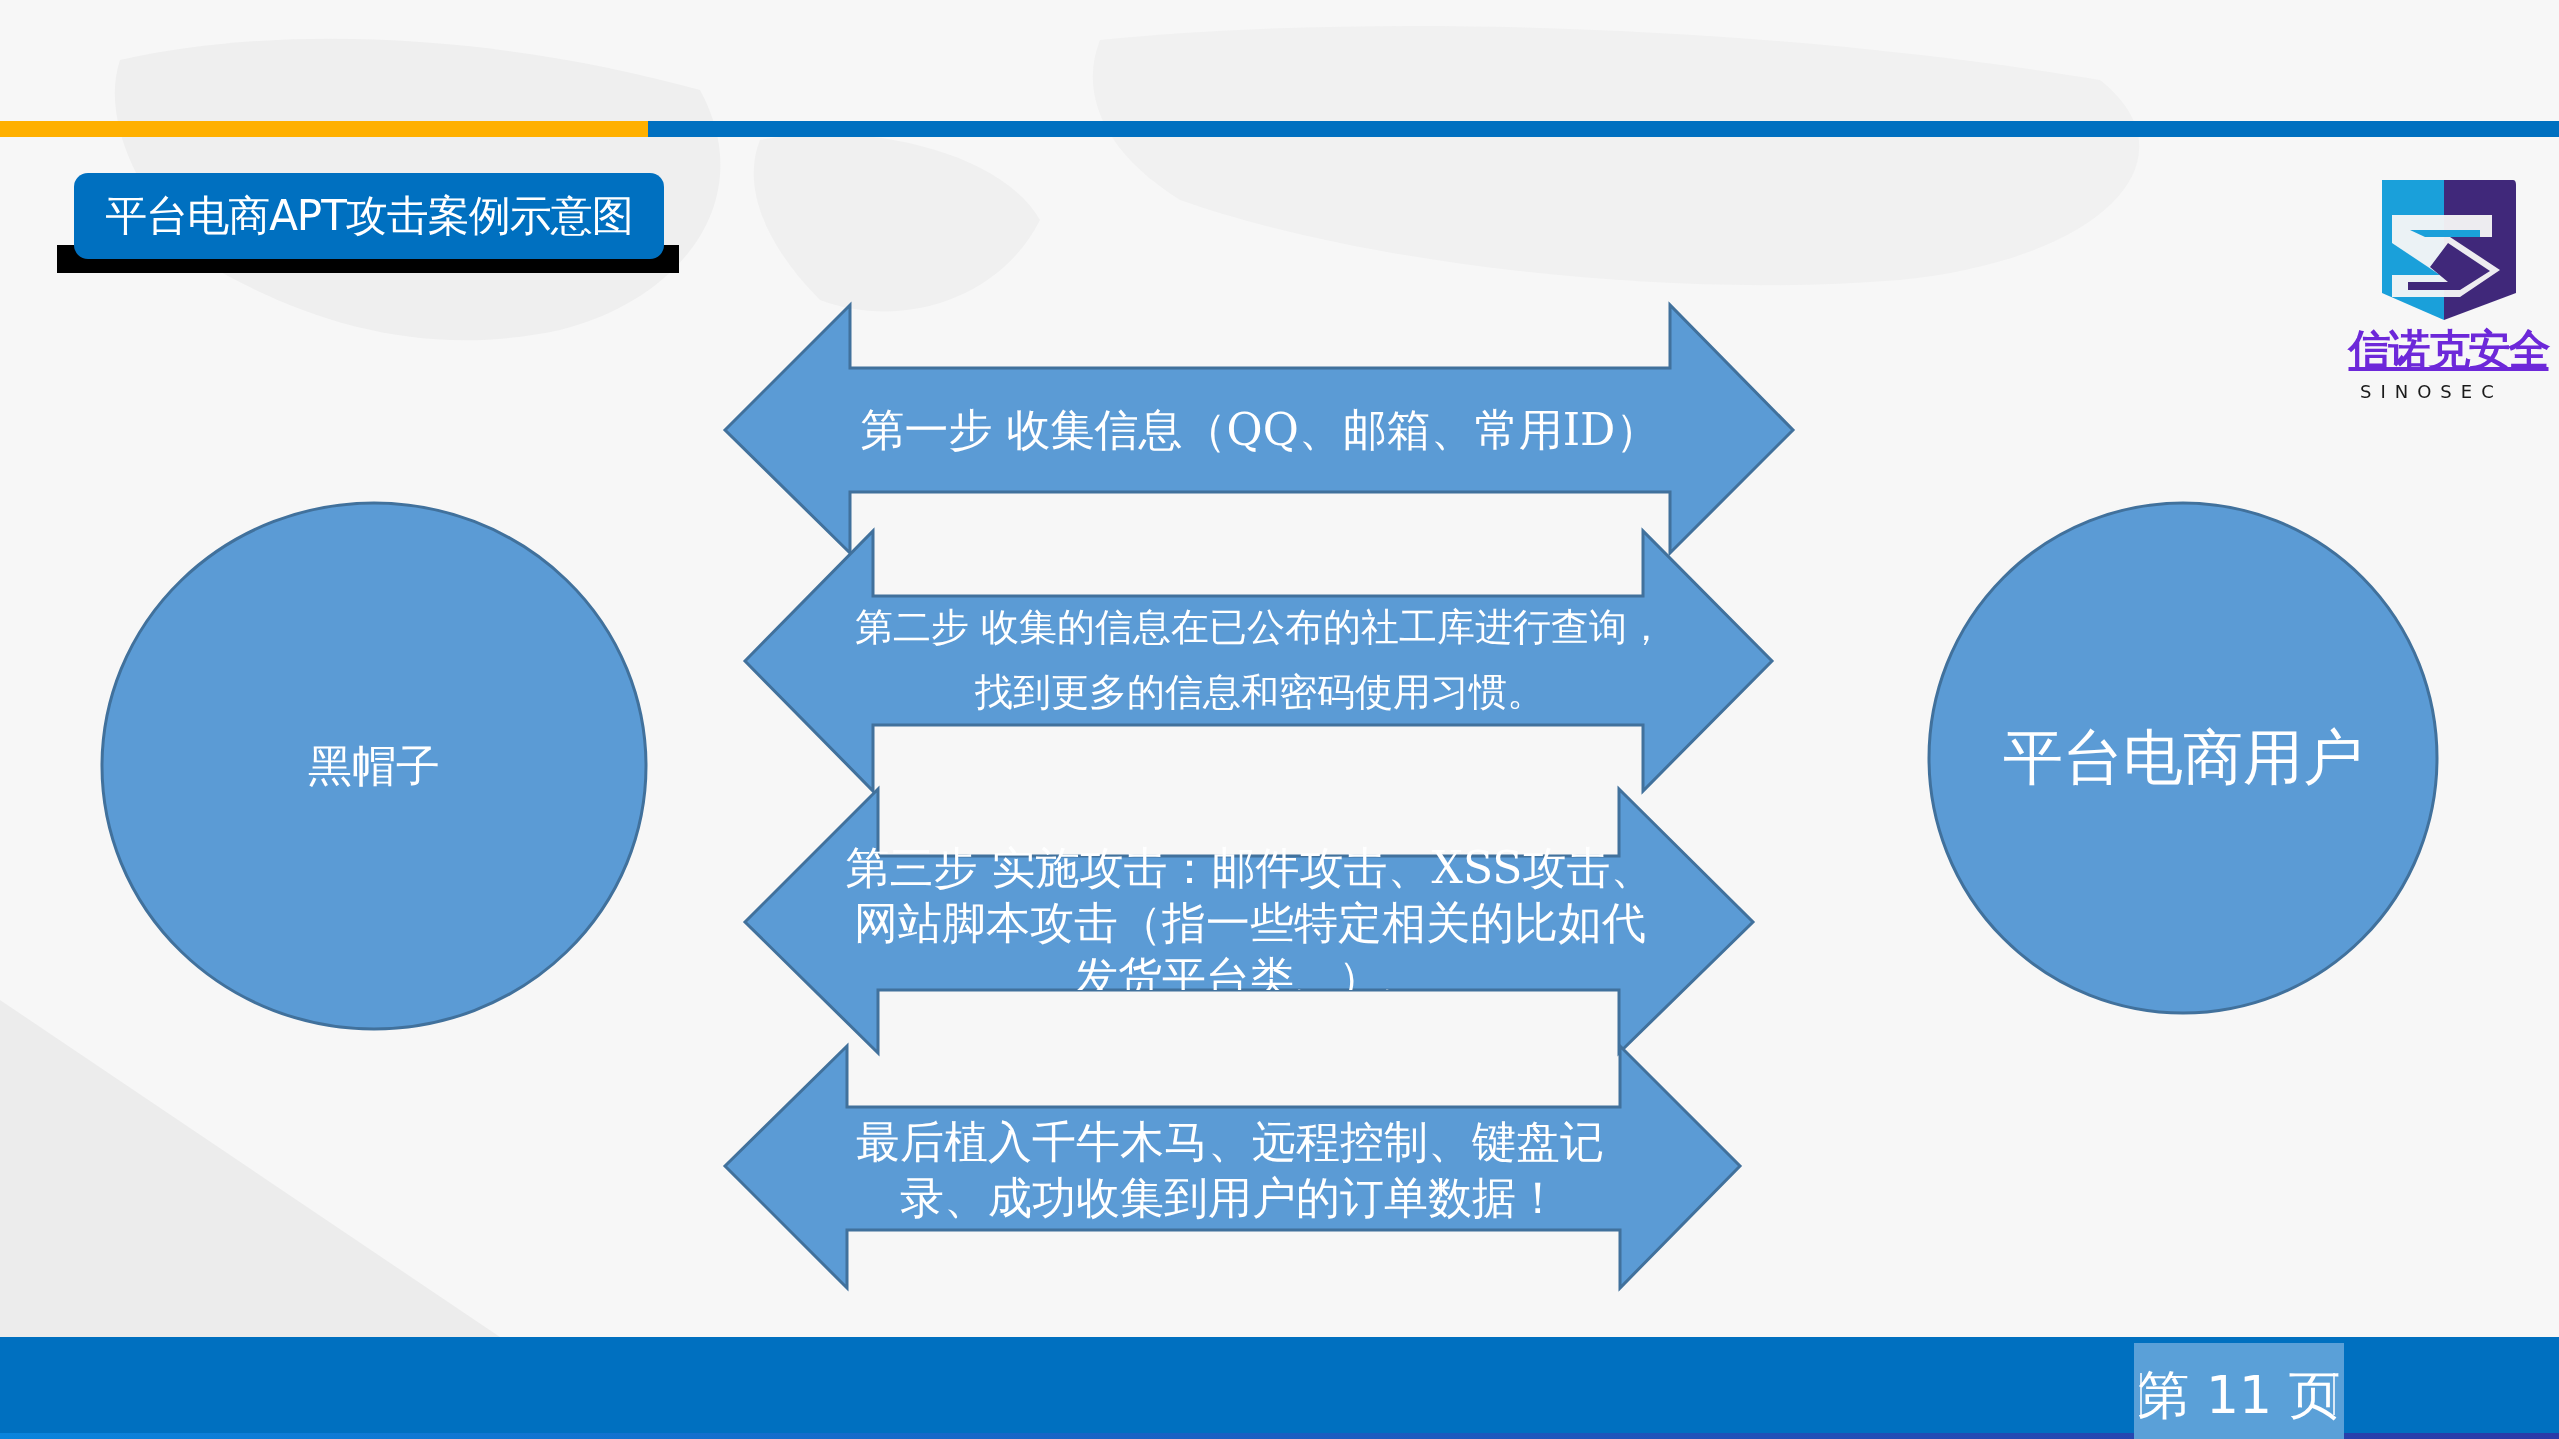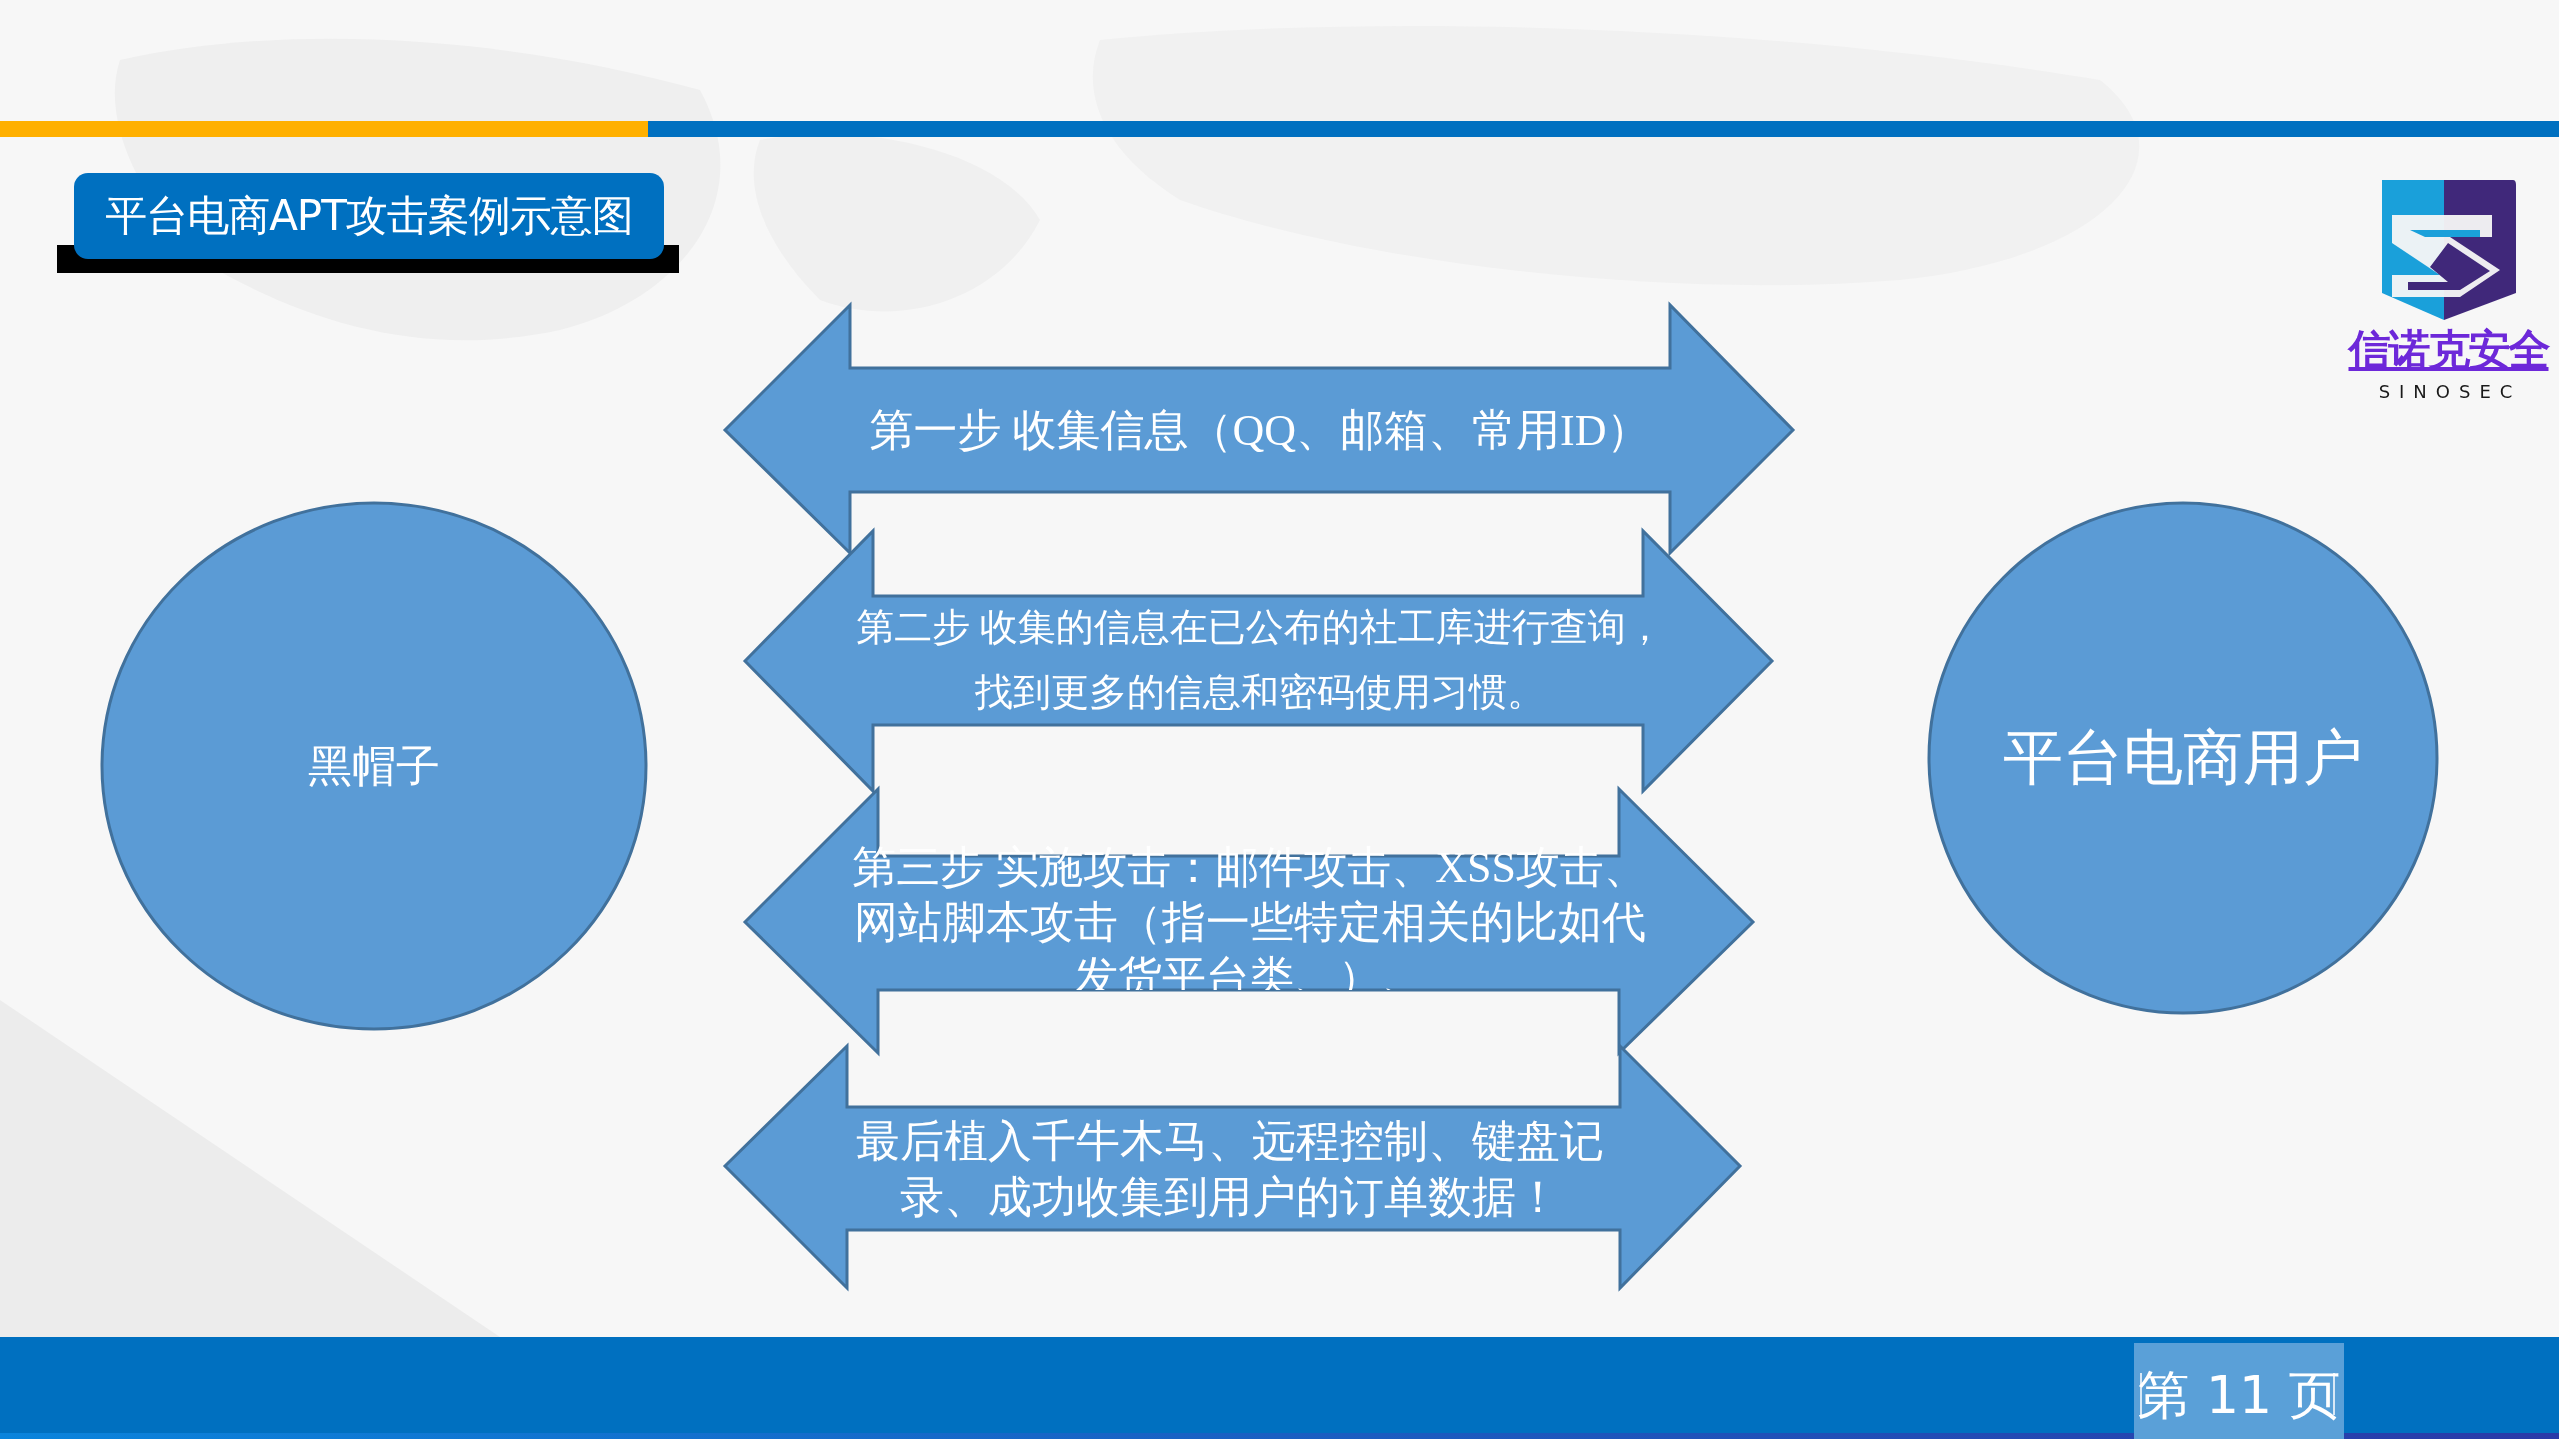--- a/index.html
+++ b/index.html
@@ -4,23 +4,23 @@
 <style>
   html, body { margin:0; padding:0; }
   body { width:2559px; height:1439px; overflow:hidden; background:#f7f7f7; position:relative; font-family:"DejaVu Serif", serif; }
   .bg-map { position:absolute; left:0; top:0; width:2559px; height:1439px; }
   .topline-orange { position:absolute; left:0; top:121px; width:648px; height:16px; background:#FFB000; }
   .topline-blue { position:absolute; left:648px; top:121px; width:1911px; height:16px; background:#0070C0; }
   .title-shadow { position:absolute; left:57px; top:245px; width:622px; height:28px; background:#000; }
   .title-box { position:absolute; left:74px; top:173px; width:590px; height:86px; background:#0070C0; border-radius:14px; color:#fff; font-family:"DejaVu Sans", sans-serif; font-size:42px; line-height:86px; text-align:center; letter-spacing:-1px; }
   .logo { position:absolute; left:2330px; top:175px; width:229px; height:240px; }
   .logo-cn { position:absolute; left:2338px; top:322px; width:221px; font-family:"DejaVu Sans", sans-serif; font-weight:bold; font-size:42px; color:#6d28d9; text-align:center; letter-spacing:-2px;text-decoration:underline; }
-  .logo-en { position:absolute; left:2360px; top:381px; width:180px; font-family:"DejaVu Sans", sans-serif; font-size:18px; color:#1a1a1a; text-align:center; letter-spacing:9px; }
+  .logo-en { position:absolute; left:2360px; top:381px; width:180px; font-family:"DejaVu Sans", sans-serif; font-size:18px; color:#1a1a1a; text-align:left; letter-spacing:9px; }
   .diagram { position:absolute; left:0; top:0; width:2559px; height:1439px; }
-  .shape-text { position:absolute; color:#fff; text-align:center; display:flex; align-items:center; justify-content:center;font-family:Liberation Serif, serif; }
+  .shape-text { position:absolute; color:#fff; text-align:center; display:flex; align-items:center; justify-content:center; }
   .footer { position:absolute; left:0; top:1337px; width:2559px; height:96px; background:#0070C0; }
   .footer-strip { position:absolute; left:0; top:1433px; width:2559px; height:6px; background:linear-gradient(90deg,#0a84dc,#2a3aa8); }
   .page-box { position:absolute; left:2134px; top:1343px; width:210px; height:96px; background:#5AA0D8; }
   .page-text { position:absolute; left:2134px; top:1370px; width:210px; height:50px; color:#fff; font-family:"DejaVu Sans", sans-serif; font-size:52px; line-height:50px; text-align:center; }
   .page-bar { position:absolute; top:1373px; width:2px; height:42px; background:#d8e8f6; }
 </style>
 </head>
 <body>
 
 <svg class="bg-map" viewBox="0 0 2559 1439">

